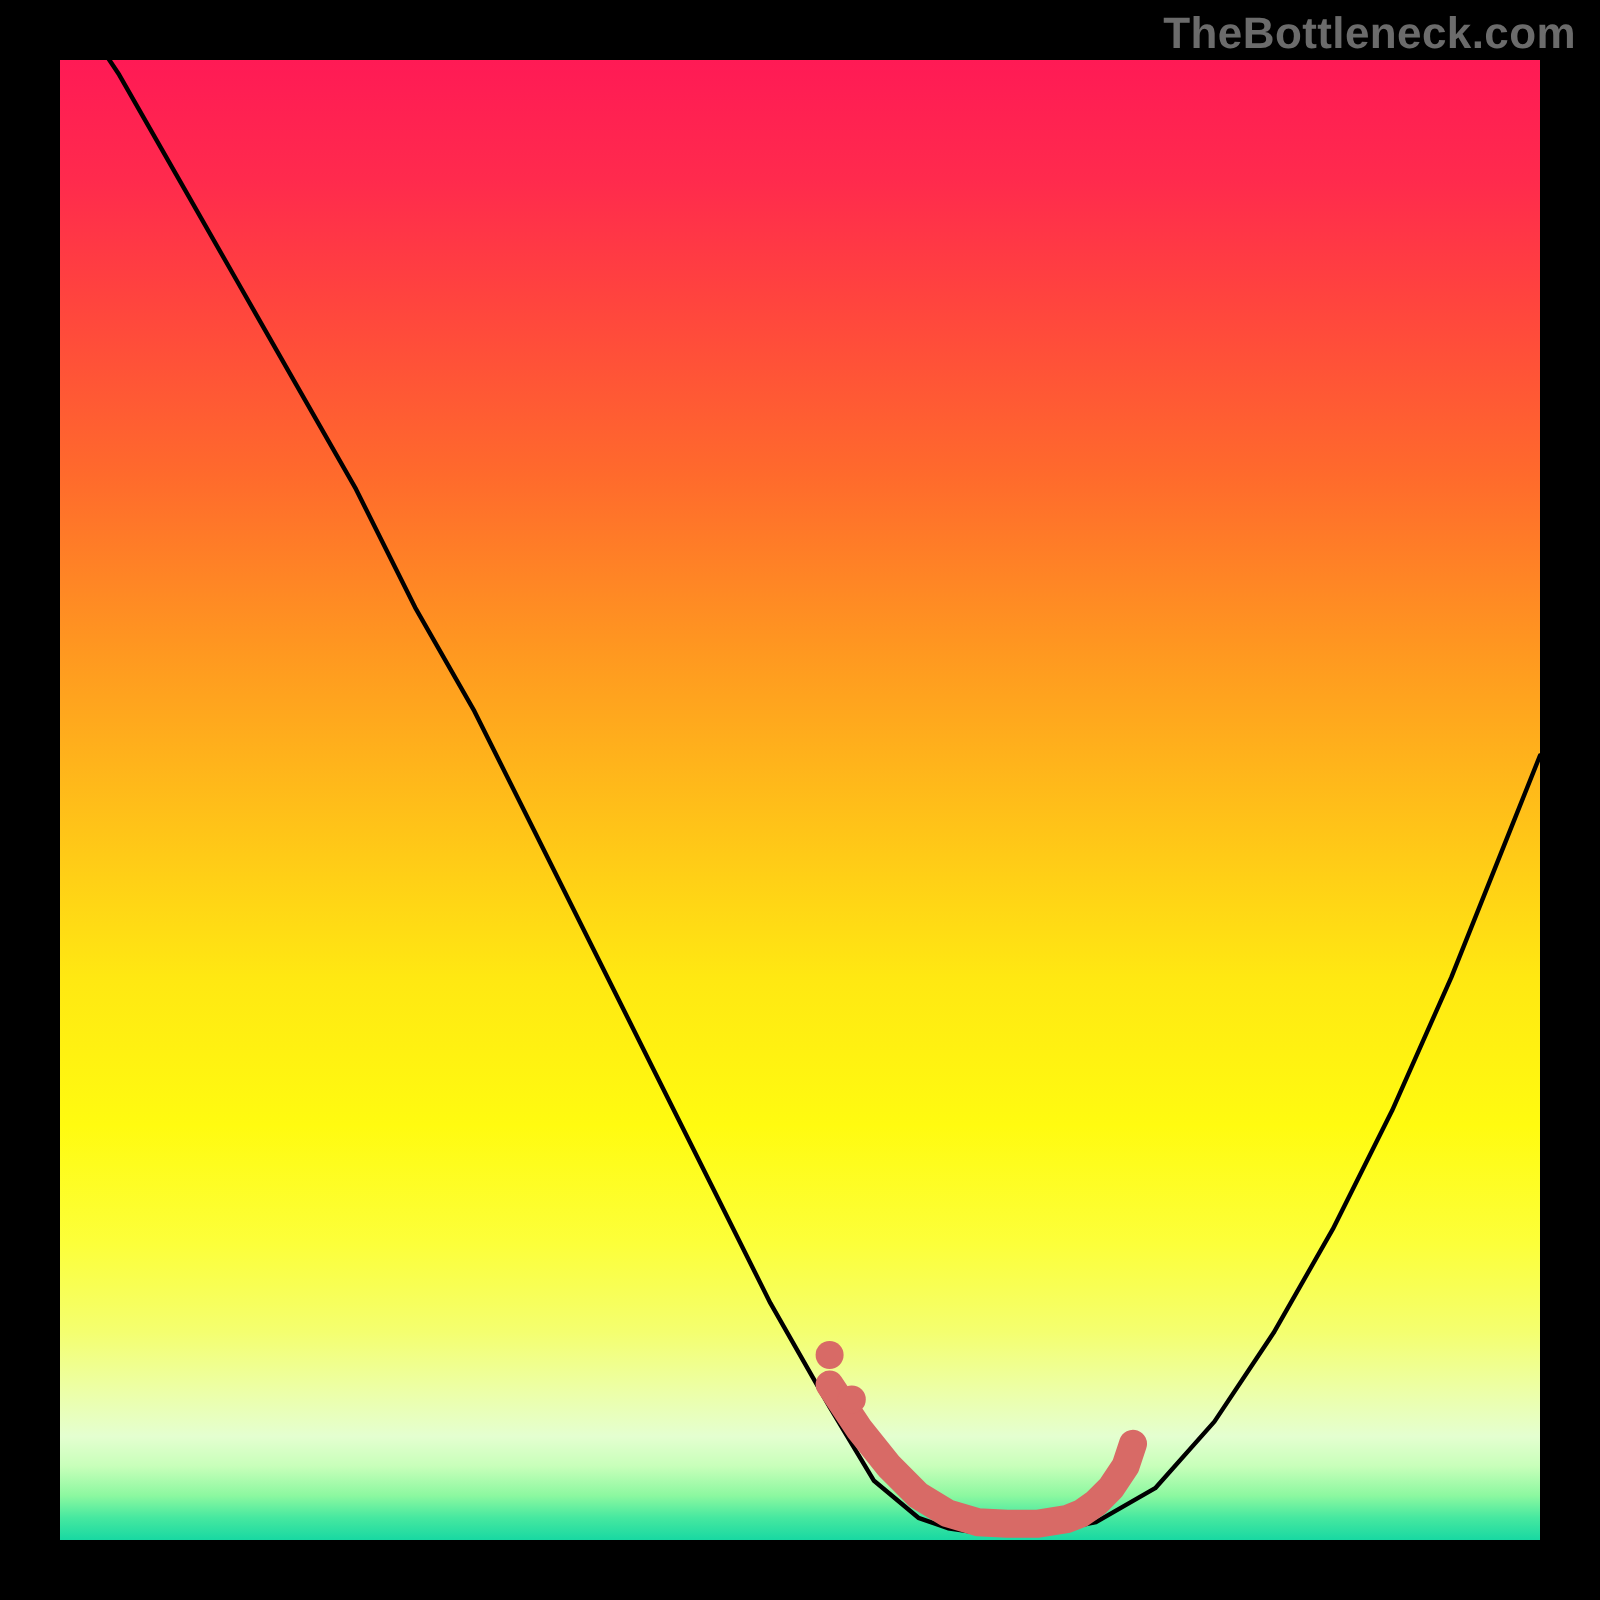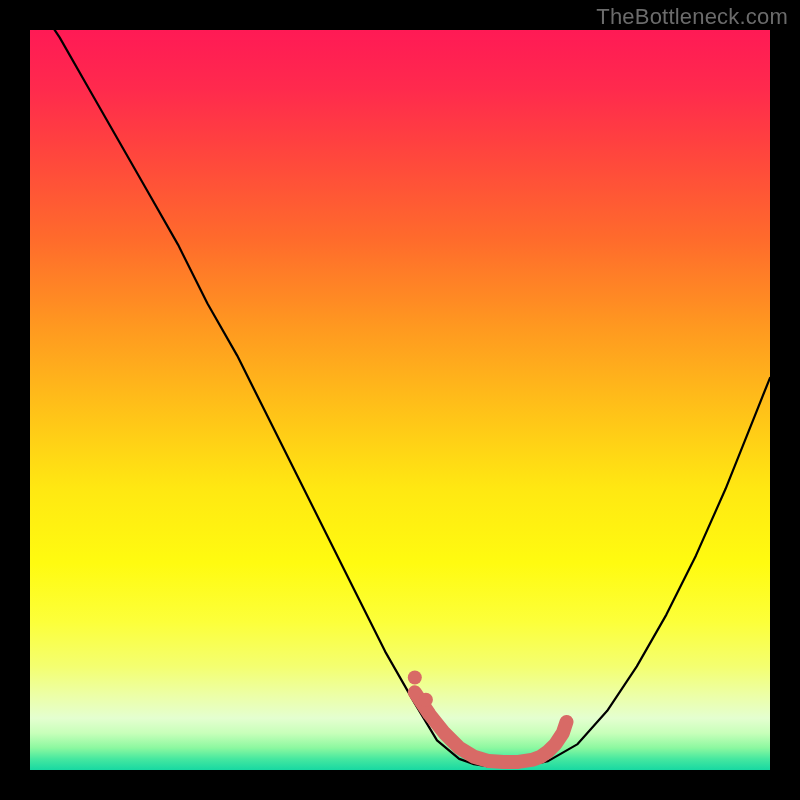--- a/index.html
+++ b/index.html
@@ -11,20 +11,21 @@
     overflow: hidden;
     font-family: Arial, Helvetica, sans-serif;
   }
   .frame {
     position: absolute;
     left: 0;
     top: 0;
     width: 800px;
     height: 800px;
     background: #000;
+    font-weight: bold;
   }
   .plot {
     position: absolute;
     left: 30px;
     top: 30px;
     width: 740px;
     height: 740px;
     background: linear-gradient(to bottom,
       #ff1a55 0%,
       #ff2a4d 8%,

